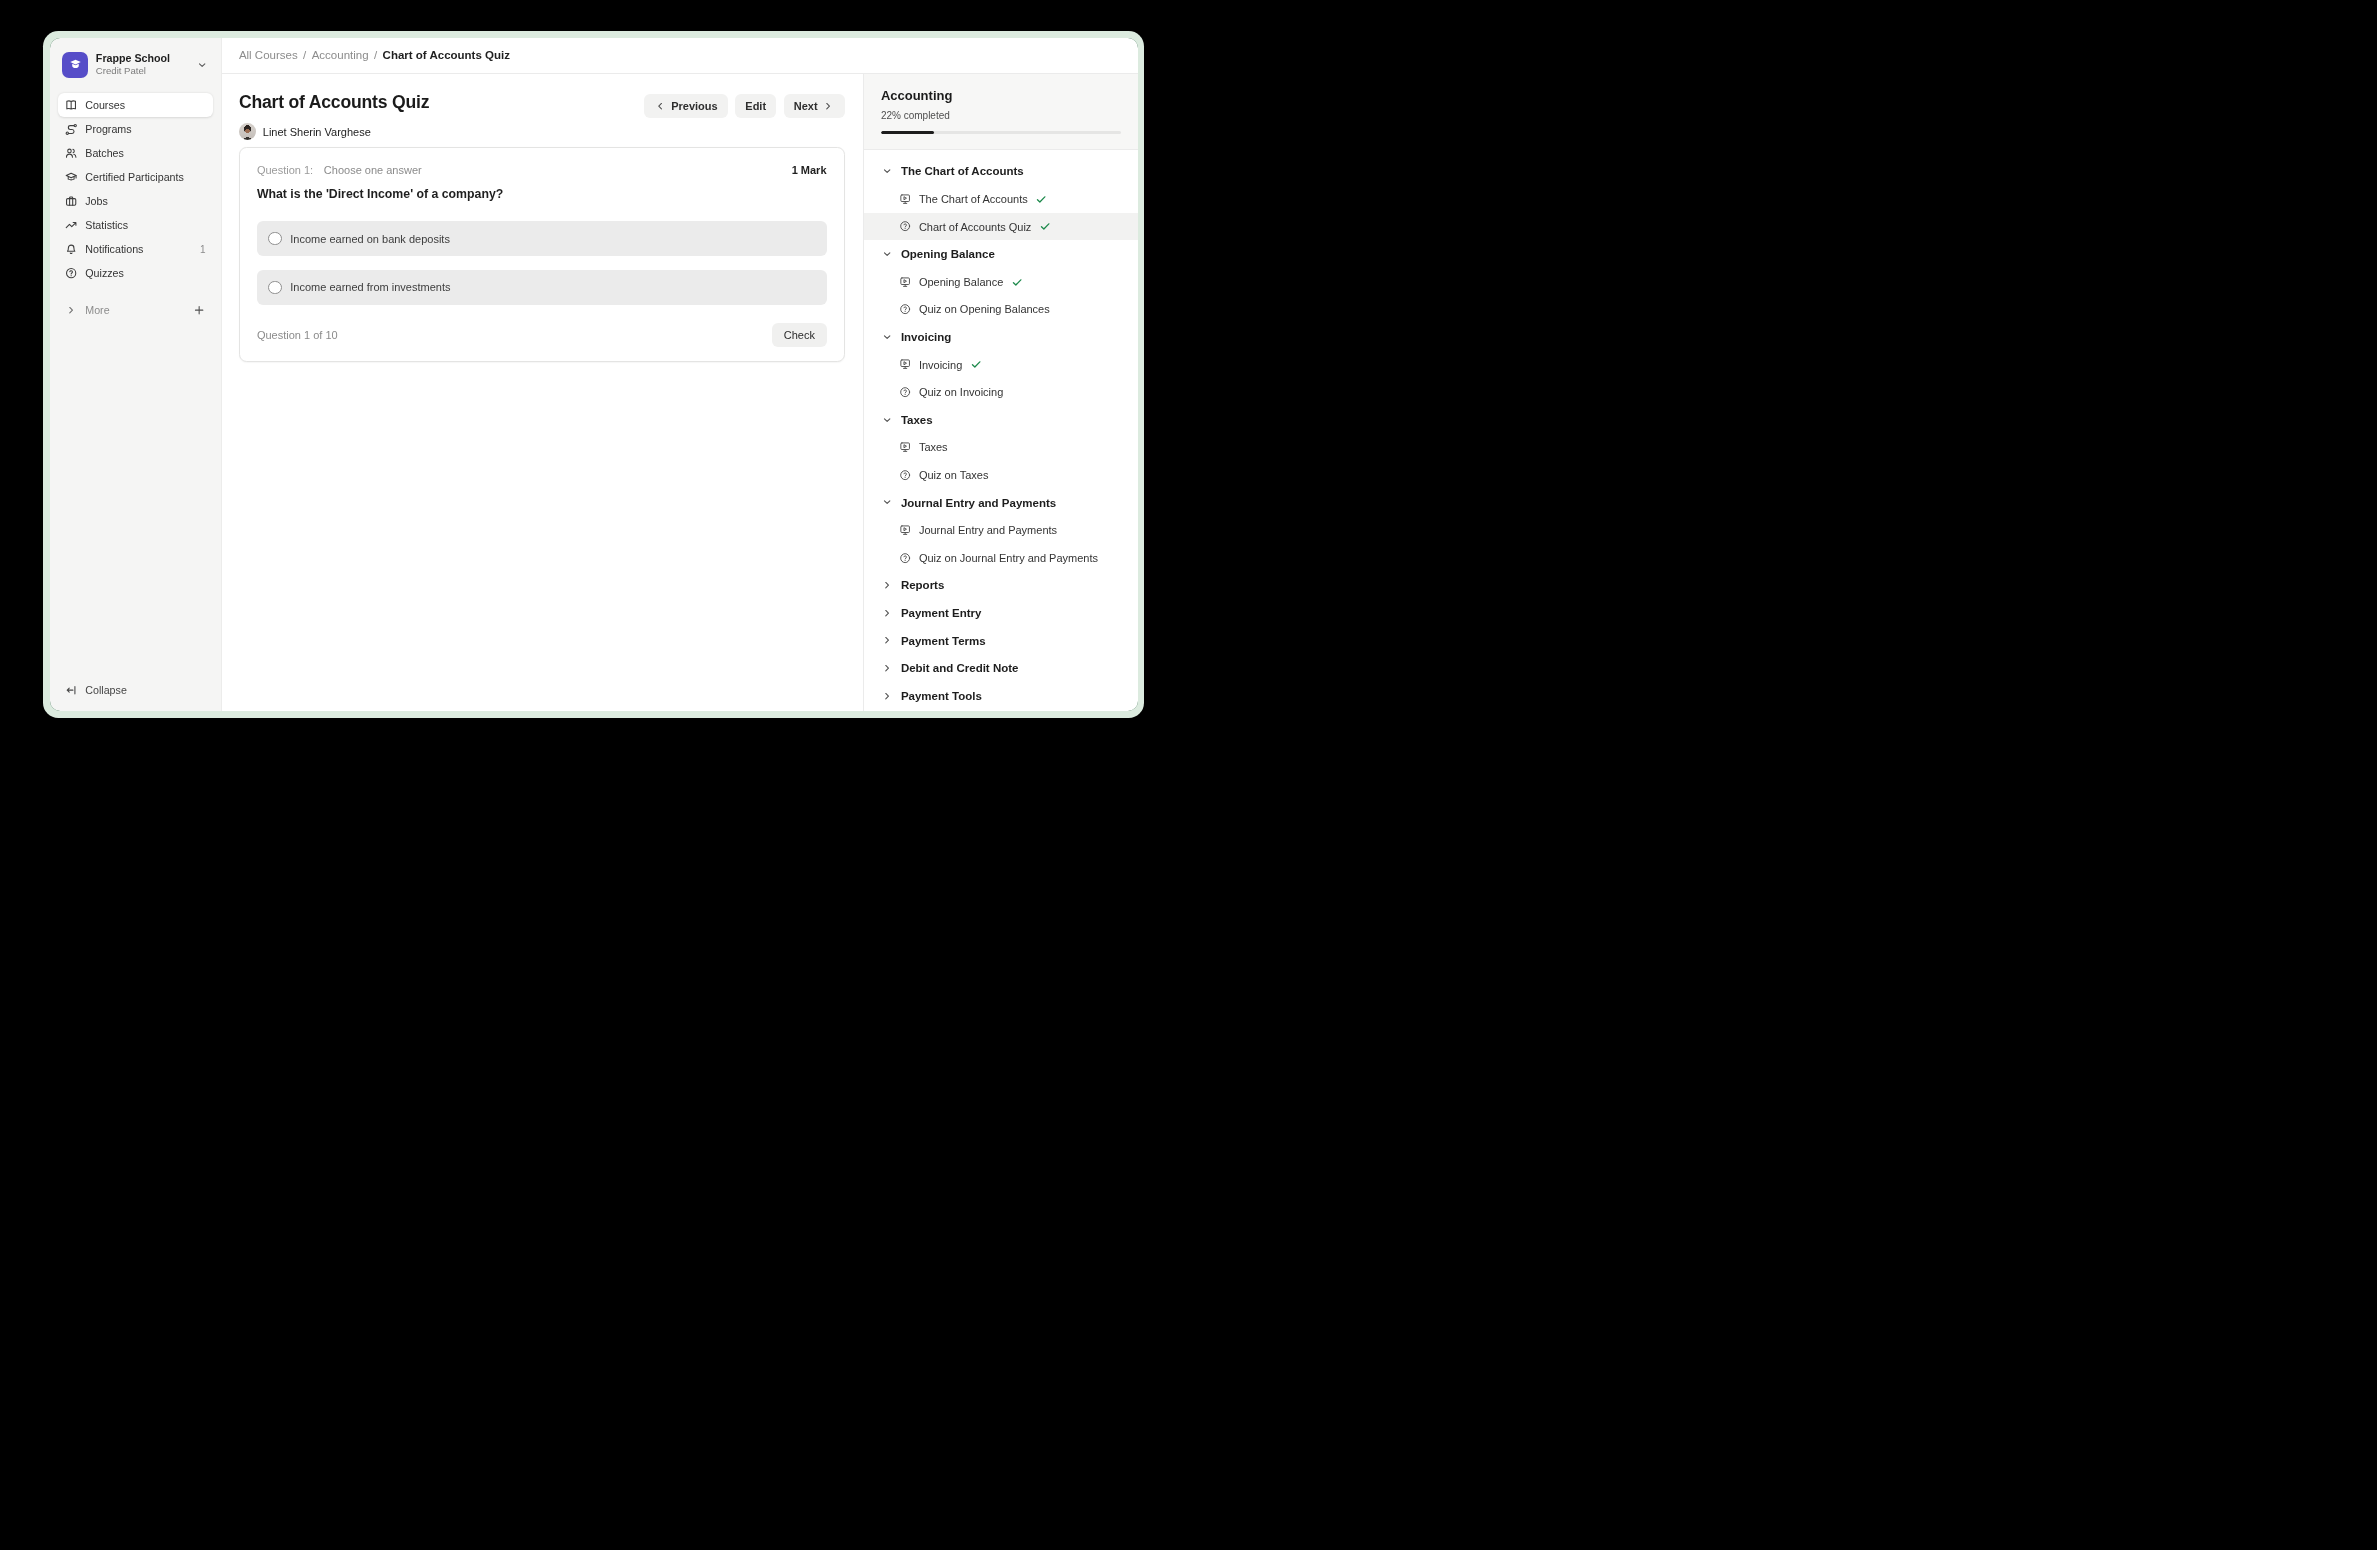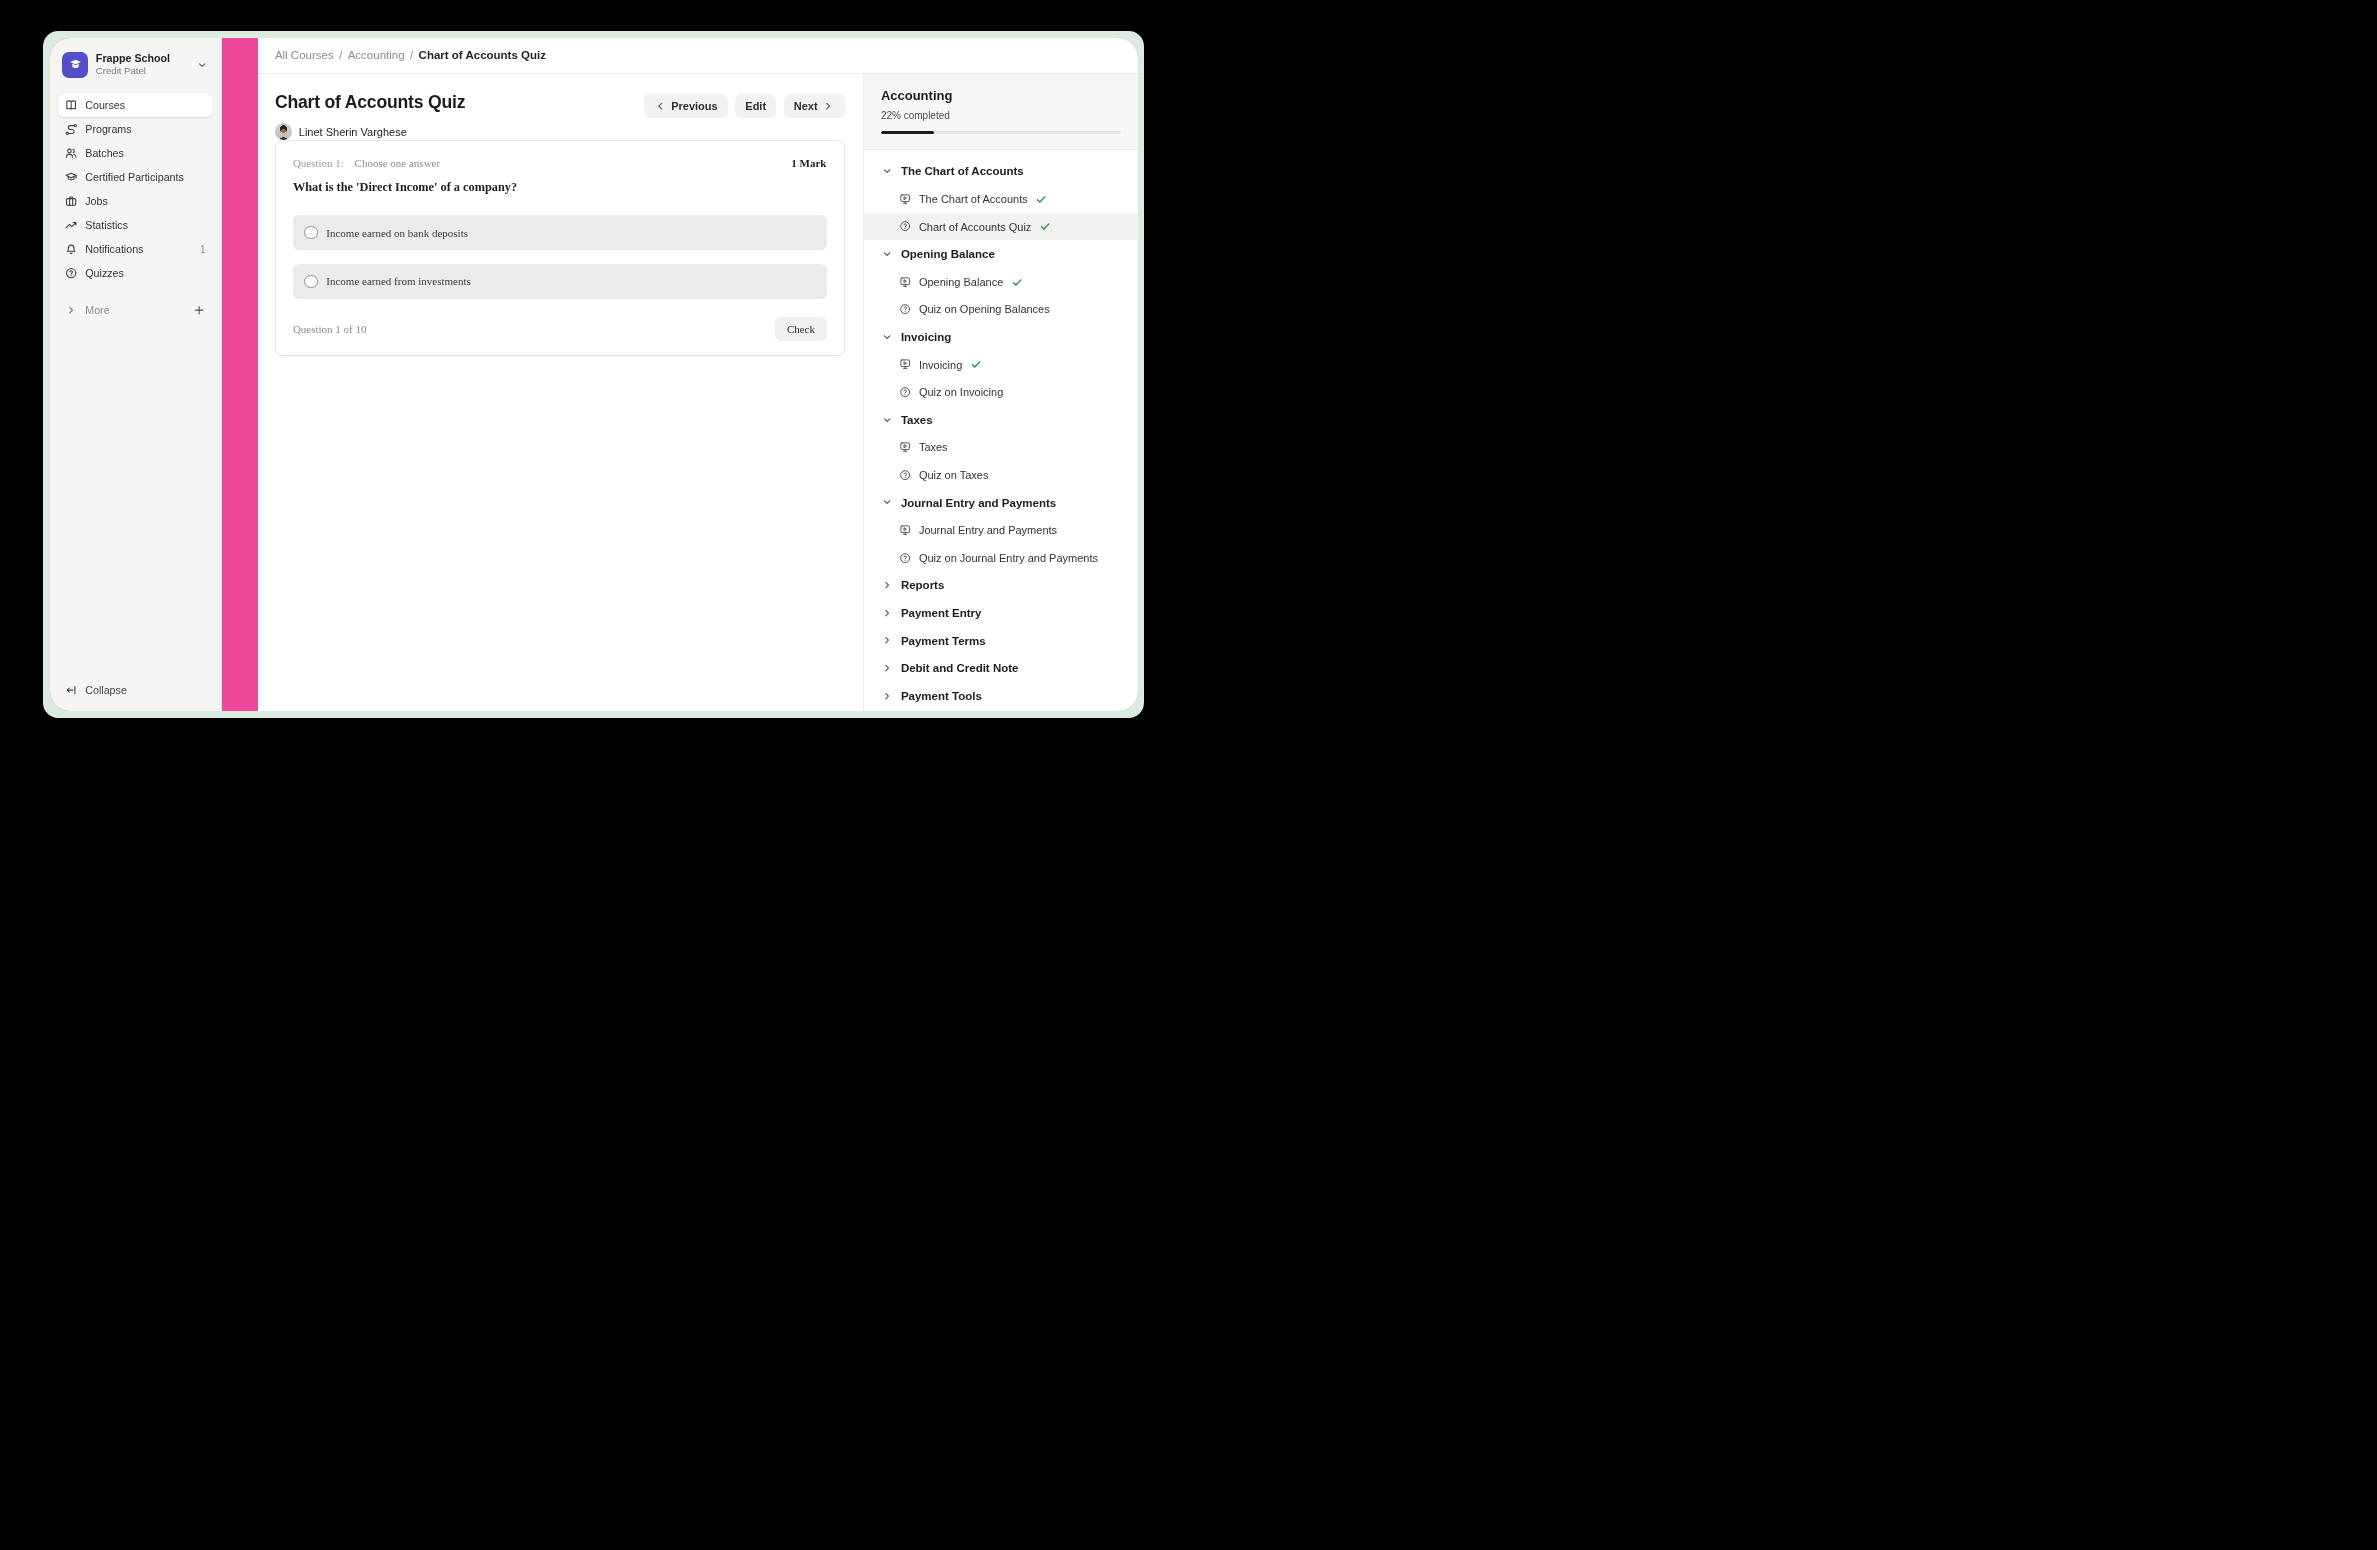--- a/index.html
+++ b/index.html
@@ -1,19 +1,19 @@
 <!DOCTYPE html>
 <html style="font-size:12.3px"><head>
 <meta charset="utf-8">
 <style>
   html,body{margin:0;padding:0;background:#000;}
   body{font-family:"Liberation Sans","DejaVu Sans",sans-serif;-webkit-font-smoothing:antialiased;}
   .stage{position:relative;width:1189px;height:775px;background:#000;overflow:hidden;}
   .frame{position:absolute;left:43px;top:31px;width:1101px;height:687px;background:#dcebdf;border-radius:15.3px;}
-  .window{position:absolute;left:6.9px;top:6.9px;width:1088px;height:673px;background:#ec4899;border-radius:20px;overflow:hidden;display:flex;gap:36px;}
+  .window{position:absolute;left:6.9px;top:6.9px;width:1088px;height:673px;background:#14532d;border-radius:10px;overflow:hidden;display:flex;}
   
   .sidebar{width:172px;flex:0 0 172px;background:#f5f5f4;border-right:0.8px solid #ececeb;display:flex;flex-direction:column;padding:10.7px 7.7px 9.2px;box-sizing:border-box;}
   .workspace{display:flex;align-items:center;gap:7.7px;padding:3.1px 4.6px;cursor:pointer;}
   .logo{width:26px;height:26px;border-radius:6.9px;background:#564dc8;display:flex;align-items:center;justify-content:center;flex:0 0 26px;}
   .ws-meta{flex:1;min-width:0;}
   .ws-name{font-size:10.7px;font-weight:700;color:#1e1e1e;line-height:1.25;}
   .ws-user{font-size:9.6px;color:#7c7c7c;line-height:1.25;}
   .ws-chev{color:#5a5a5a;display:flex;}
   .menu{margin-top:12.3px;display:flex;flex-direction:column;}
   .side-item{display:flex;align-items:center;gap:7.7px;height:24px;padding:0 7.7px;border-radius:6.1px;color:#343434;font-size:10.7px;cursor:pointer;}
@@ -42,21 +42,21 @@
   .btn .bchev{display:flex;color:#4f4f4f;}
   .author{display:flex;align-items:center;gap:6.9px;margin-top:10px;}
   .avatar{width:17px;height:17px;border-radius:50%;flex:0 0 17px;
     background:
       radial-gradient(ellipse 6.9px 4.6px at 50% 100%,#34302c 60%,transparent 61%),
       radial-gradient(circle 3.8px at 50% 46%,#9a6b50 60%,transparent 61%),
       radial-gradient(ellipse 6.1px 6.1px at 50% 36%,#2c2420 62%,transparent 63%),
       linear-gradient(#d6d1cc,#c3bdb8);}
   .author-name{font-size:11px;color:#222;}
   .notice{margin-top:24.5px;background:#e7f0fa;border-radius:6.1px;padding:10px 13.8px;color:#2d63ae;font-size:11px;line-height:1.8;}
-  .qcard{margin-top:0;border:0.8px solid #e4e4e3;border-radius:7.7px;background:#fff;box-shadow:0 0.8px 1.5px rgba(0,0,0,.04);padding:15.3px 17px 13.8px;font-family:Liberation Serif, serif;}
+  .qcard{margin-top:7px;border:0.8px solid #e4e4e3;border-radius:7.7px;background:#fff;box-shadow:0 0.8px 1.5px rgba(0,0,0,.04);padding:15.3px 17px 13.8px;}
   .qmeta{display:flex;align-items:baseline;}
   .qlabel{color:#9b9b9b;font-size:11px;}
   .qinstr{color:#8b8b8b;font-size:11px;margin-left:10.7px;}
   .qmarks{margin-left:auto;color:#1f1f1f;font-size:11px;font-weight:700;}
   .qtext{margin-top:11.5px;font-size:12.3px;font-weight:700;color:#1f1f1f;}
   .opts{margin-top:20px;display:flex;flex-direction:column;gap:13.8px;}
   .opt{display:flex;align-items:center;gap:8.4px;background:#ebebeb;border-radius:6.1px;height:35px;padding:0 11.5px;cursor:pointer;}
   .radio{width:11.5px;height:11.5px;border-radius:50%;border:1.1px solid #8f8f8f;background:#fff;flex:0 0 11.5px;}
   .opt-label{font-size:11px;color:#3d3d3d;}
   .qfoot{margin-top:18.4px;display:flex;align-items:center;justify-content:space-between;}

